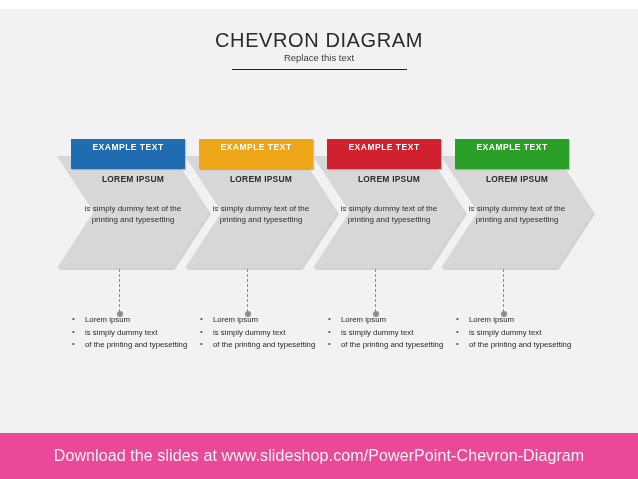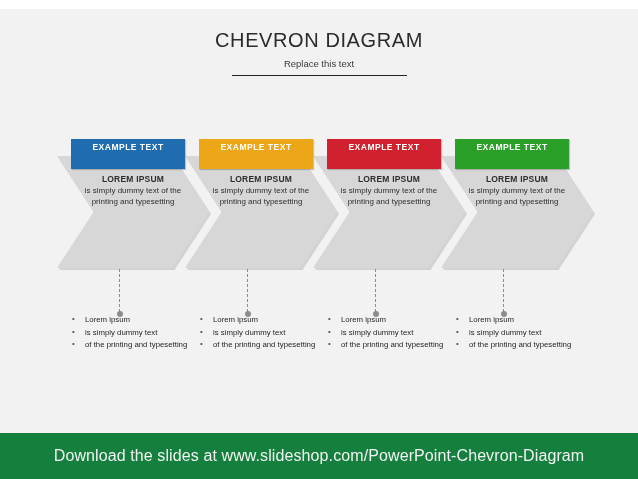--- a/index.html
+++ b/index.html
@@ -38,21 +38,20 @@
     text-align: center;
   }
   .slide-title {
     font-size: 20px;
     font-weight: normal;
     letter-spacing: 0.6px;
     color: #2b2b2b;
     line-height: 24px;
   }
   .slide-subtitle {
-    margin-top: 6px;
     font-size: 9.5px;
     color: #3a3a3a;
     line-height: 12px;
   }
   .title-rule {
     margin: 5px auto 0 auto;
     width: 175px;
     height: 1px;
     background: #222222;
   }
@@ -126,21 +125,21 @@
     z-index: 2;
     color: #2e2e2e;
   }
   .chev-head {
     font-size: 8.5px;
     font-weight: bold;
     line-height: 11px;
     letter-spacing: 0.2px;
   }
   .chev-sub {
-    margin-top: 0;
+    margin-top: 18px;
     font-size: 8px;
     line-height: 11px;
   }
 
   
   .connector {
     position: absolute;
     top: 248px;
     width: 9px;
     height: 70px;
@@ -306,17 +305,17 @@
     <div class="bullet-item">Lorem ipsum</div>
     <div class="bullet-item">is simply dummy text</div>
     <div class="bullet-item">of the printing and typesetting</div>
   </div>
   <div class="bullets b3">
     <div class="bullet-item">Lorem ipsum</div>
     <div class="bullet-item">is simply dummy text</div>
     <div class="bullet-item">of the printing and typesetting</div>
   </div>
 
-  <div class="footer" style="background: #15803d;">
+  <div class="footer" style="background: #ec4899;">
     <div class="footer-text" style="color: rgb(242, 242, 242);">Download the slides at www.slideshop.com/PowerPoint-Chevron-Diagram</div>
   </div>
 
 </div>
 
 </body></html>

